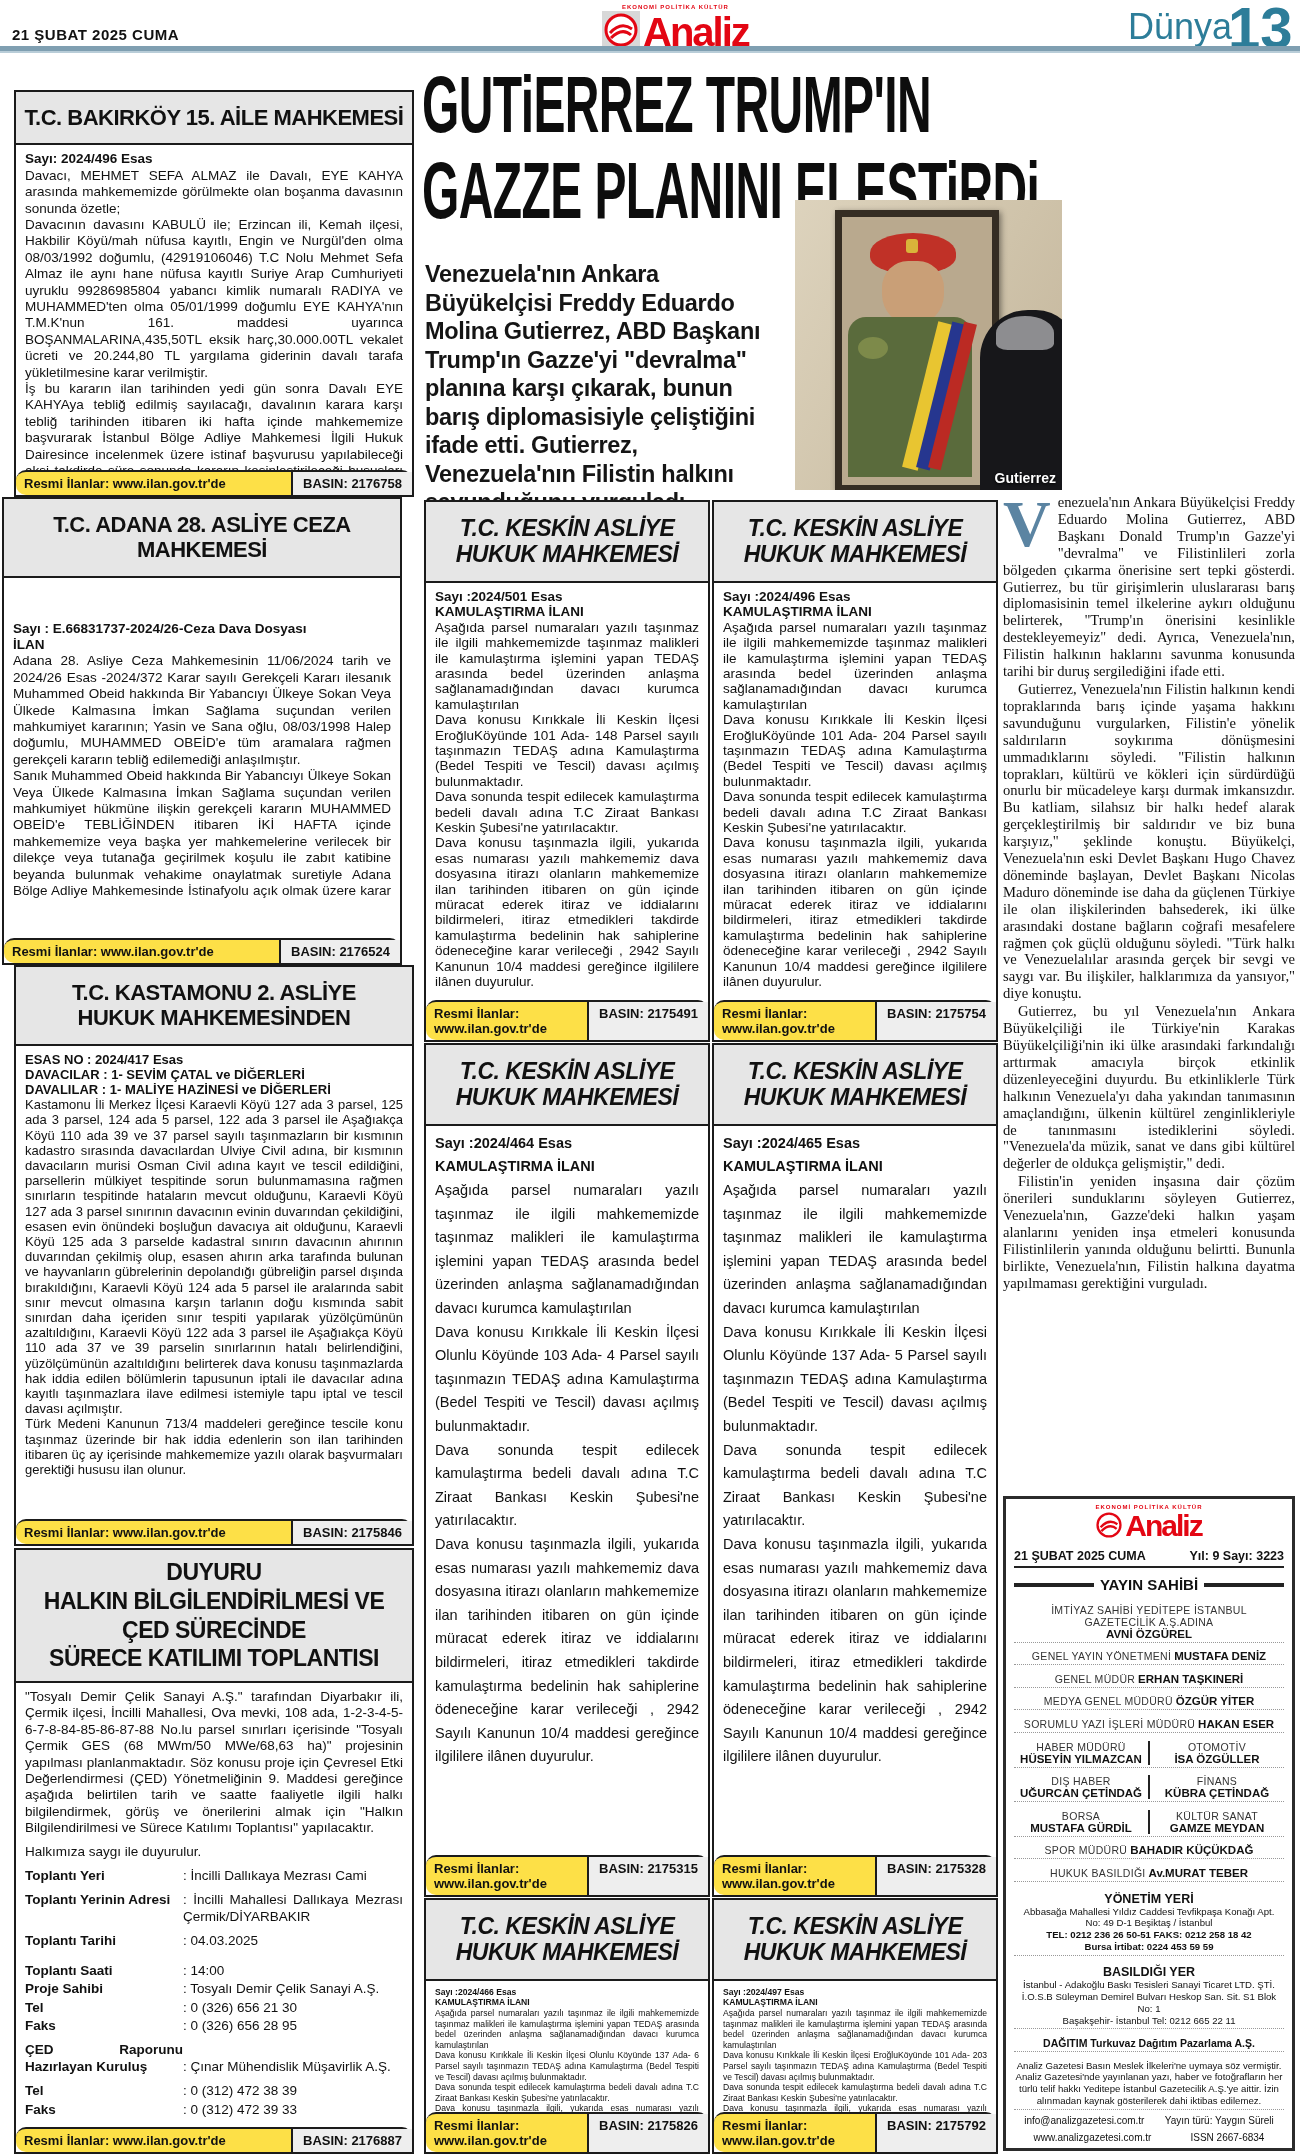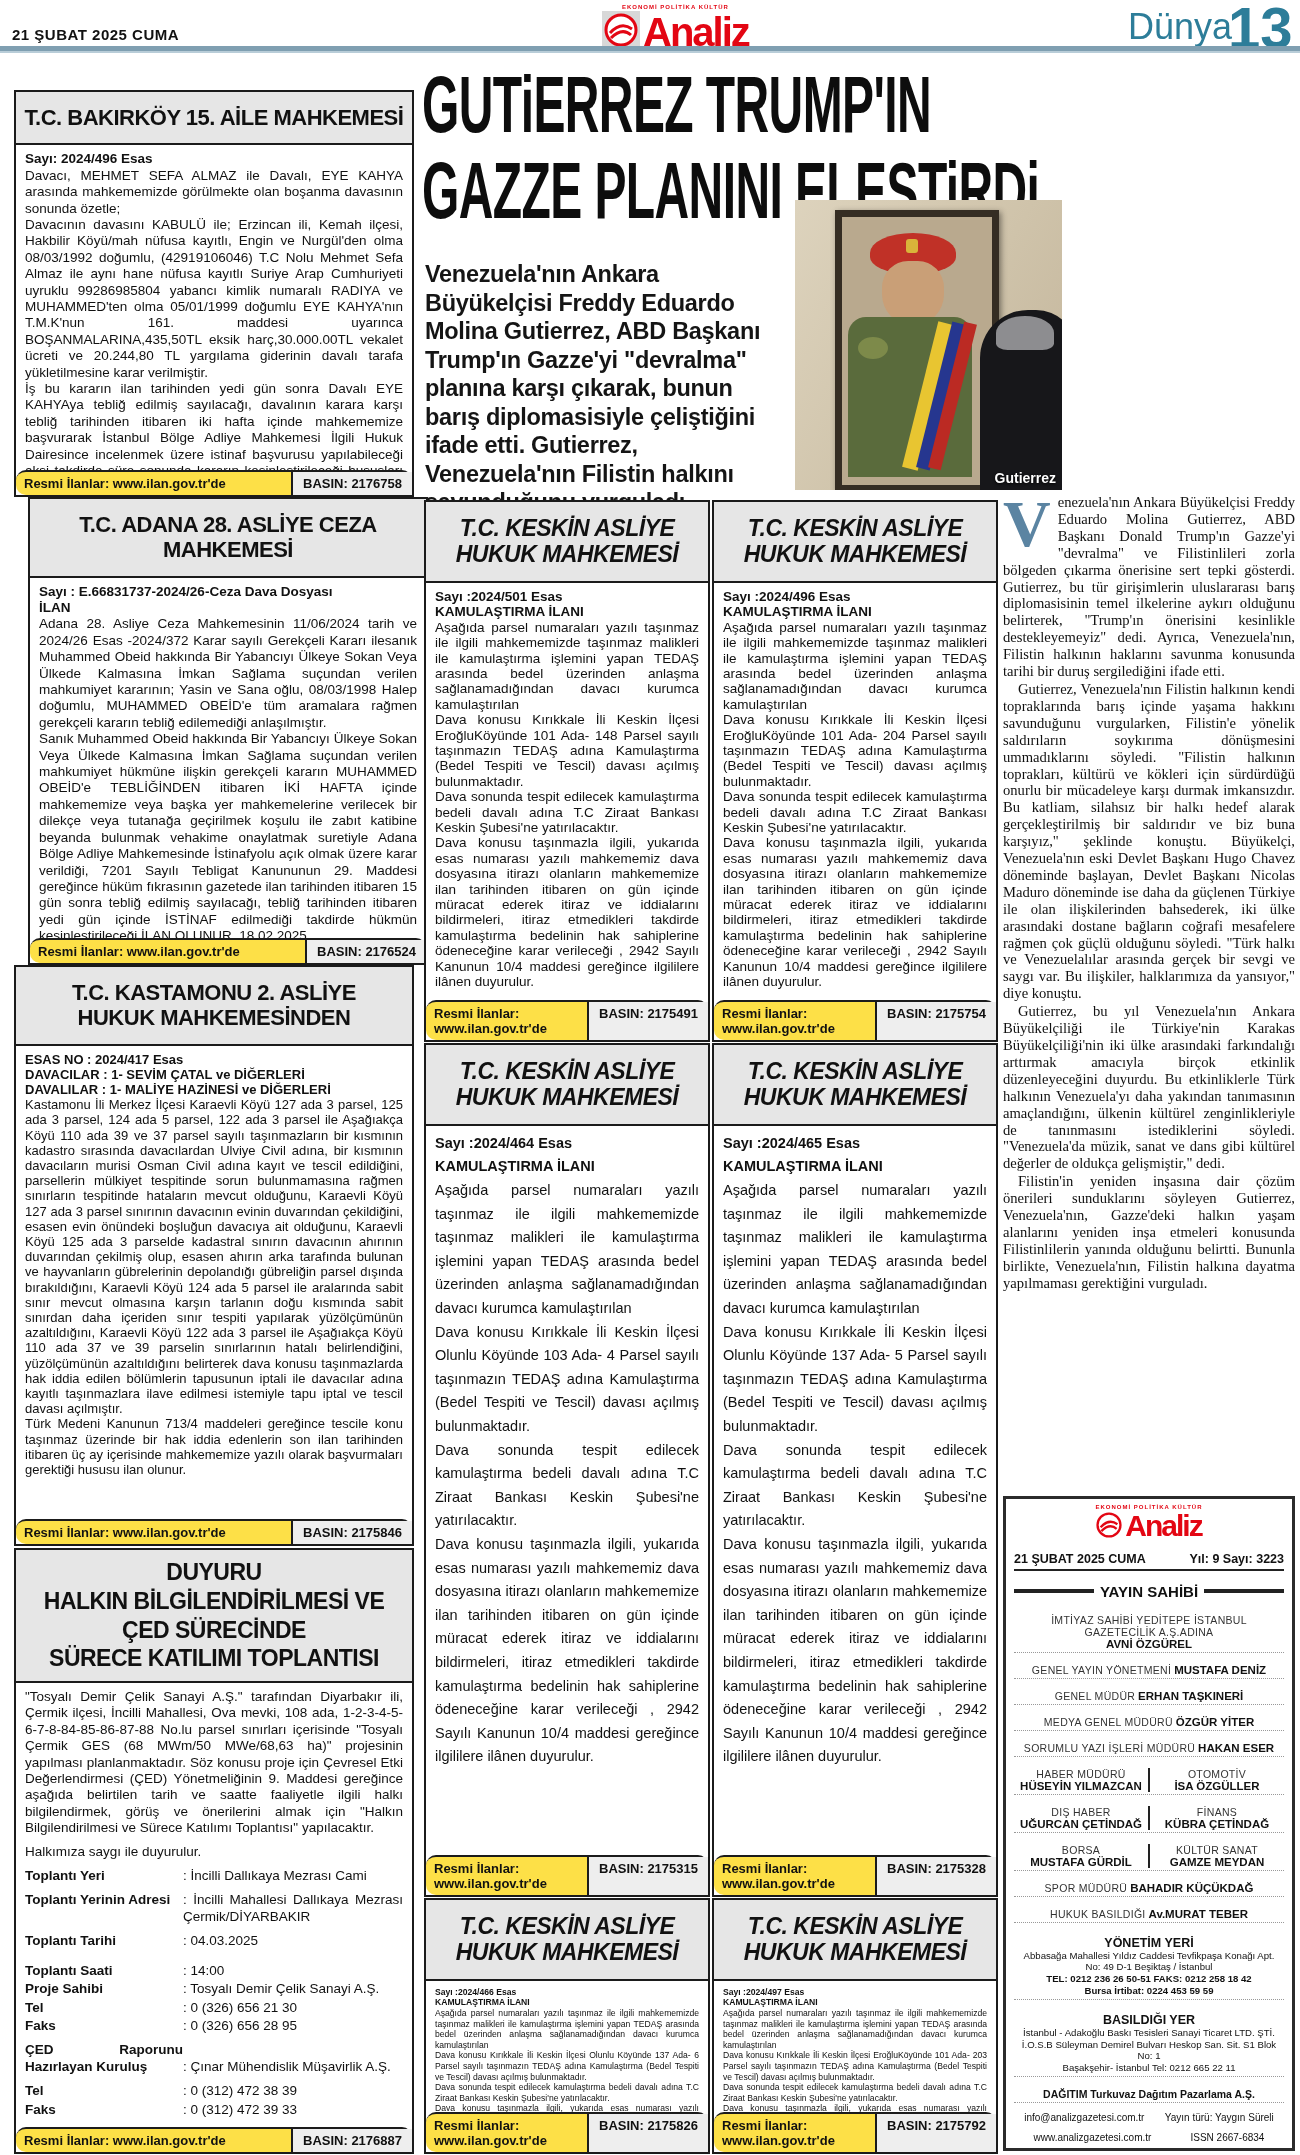--- a/index.html
+++ b/index.html
@@ -146,21 +146,21 @@
       <div>Davacı, MEHMET SEFA ALMAZ ile Davalı, EYE KAHYA arasında mahkememizde görülmekte olan boşanma davasının sonunda özetle;</div>
       <div>Davacının davasını KABULÜ ile; Erzincan ili, Kemah ilçesi, Hakbilir Köyü/mah nüfusa kayıtlı, Engin ve Nurgül'den olma 08/03/1992 doğumlu, (42919106046) T.C Nolu Mehmet Sefa Almaz ile aynı hane nüfusa kayıtlı Suriye Arap Cumhuriyeti uyruklu 99286985804 yabancı kimlik numaralı RADIYA ve MUHAMMED'ten olma 05/01/1999 doğumlu EYE KAHYA'nın T.M.K'nun 161. maddesi uyarınca BOŞANMALARINA,435,50TL eksik harç,30.000.00TL vekalet ücreti ve 20.244,80 TL yargılama giderinin davalı tarafa yükletilmesine karar verilmiştir.</div>
       <div>İş bu kararın ilan tarihinden yedi gün sonra Davalı EYE KAHYAya tebliğ edilmiş sayılacağı, davalının karara karşı tebliğ tarihinden itibaren iki hafta içinde mahkememize başvurarak İstanbul Bölge Adliye Mahkemesi İlgili Hukuk Dairesince incelenmek üzere istinaf başvurusu yapılabileceği aksi takdirde süre sonunda kararın kesinleştirileceği hususları ilanen tebliğ olunur. 19.02.2025</div>
     </div>
     <div class="n-foot">
       <span class="rlabel">Resmi İlanlar: www.ilan.gov.tr'de</span>
       <span class="basin">BASIN: 2176758</span>
     </div>
   </div>
 
-  <div class="notice c1" style="left:28px;top:497px;width:396px;height:464px;">
+  <div class="notice c1" style="left:2px;top:497px;width:396px;height:464px;gap:37px;">
     <div class="n-head">T.C. ADANA 28. ASLİYE CEZA MAHKEMESİ</div>
     <div class="n-body">
       <div class="sayi-line">Sayı : E.66831737-2024/26-Ceza Dava Dosyası</div>
       <div class="sayi-line">İLAN</div>
       <div>Adana 28. Asliye Ceza Mahkemesinin 11/06/2024 tarih ve 2024/26 Esas -2024/372 Karar sayılı Gerekçeli Kararı ilesanık Muhammed Obeid hakkında Bir Yabancıyı Ülkeye Sokan Veya Ülkede Kalmasına İmkan Sağlama suçundan verilen mahkumiyet kararının; Yasin ve Sana oğlu, 08/03/1998 Halep doğumlu, MUHAMMED OBEİD'e tüm aramalara rağmen gerekçeli kararın tebliğ edilemediği anlaşılmıştır.</div>
       <div>Sanık Muhammed Obeid hakkında Bir Yabancıyı Ülkeye Sokan Veya Ülkede Kalmasına İmkan Sağlama suçundan verilen mahkumiyet hükmüne ilişkin gerekçeli kararın MUHAMMED OBEİD'e TEBLİĞİNDEN itibaren İKİ HAFTA içinde mahkememize veya başka yer mahkemelerine verilecek bir dilekçe veya tutanağa geçirilmek koşulu ile zabıt katibine beyanda bulunmak vehakime onaylatmak suretiyle Adana Bölge Adliye Mahkemesinde İstinafyolu açık olmak üzere karar verildiği, 7201 Sayılı Tebligat Kanununun 29. Maddesi gereğince hüküm fıkrasının gazetede ilan tarihinden itibaren 15 gün sonra tebliğ edilmiş sayılacağı, tebliğ tarihinden itibaren yedi gün içinde İSTİNAF edilmediği takdirde hükmün kesinleştirileceği İLAN OLUNUR. 18.02.2025</div>
     </div>
     <div class="n-foot">
       <span class="rlabel">Resmi İlanlar: www.ilan.gov.tr'de</span>
       <span class="basin">BASIN: 2176524</span>
@@ -432,20 +432,21 @@
       <div class="m-small bold">TEL: 0212 236 26 50-51   FAKS: 0212 258 18 42</div>
       <div class="m-small bold">Bursa İrtibat: 0224 453 59 59</div>
     </div>
     <div class="m-row">
       <div class="m-sec">BASILDIĞI YER</div>
       <div class="m-small">İstanbul - Adakoğlu Baskı Tesisleri Sanayi Ticaret LTD. ŞTİ.</div>
       <div class="m-small">İ.O.S.B Süleyman Demirel Bulvarı Heskop San. Sit. S1 Blok No: 1</div>
       <div class="m-small">Başakşehir- İstanbul Tel: 0212 665 22 11</div>
     </div>
     <div class="m-row bold">DAĞITIM  Turkuvaz Dağıtım Pazarlama A.Ş.</div>
+    <div class="m-row m-small">Analiz Gazetesi Basın Meslek İlkeleri'ne uymaya söz vermiştir. Analiz Gazetesi'nde yayınlanan yazı, haber ve fotoğrafların her türlü telif hakkı Yeditepe İstanbul Gazetecilik A.Ş.'ye aittir. İzin alınmadan kaynak gösterilerek dahi iktibas edilemez.</div>
     <div class="m-bot">
       <span>info@analizgazetesi.com.tr</span>
       <span>Yayın türü: Yaygın Süreli</span>
     </div>
     <div class="m-bot">
       <span>www.analizgazetesi.com.tr</span>
       <span>ISSN 2667-6834</span>
     </div>
   </div>
 

